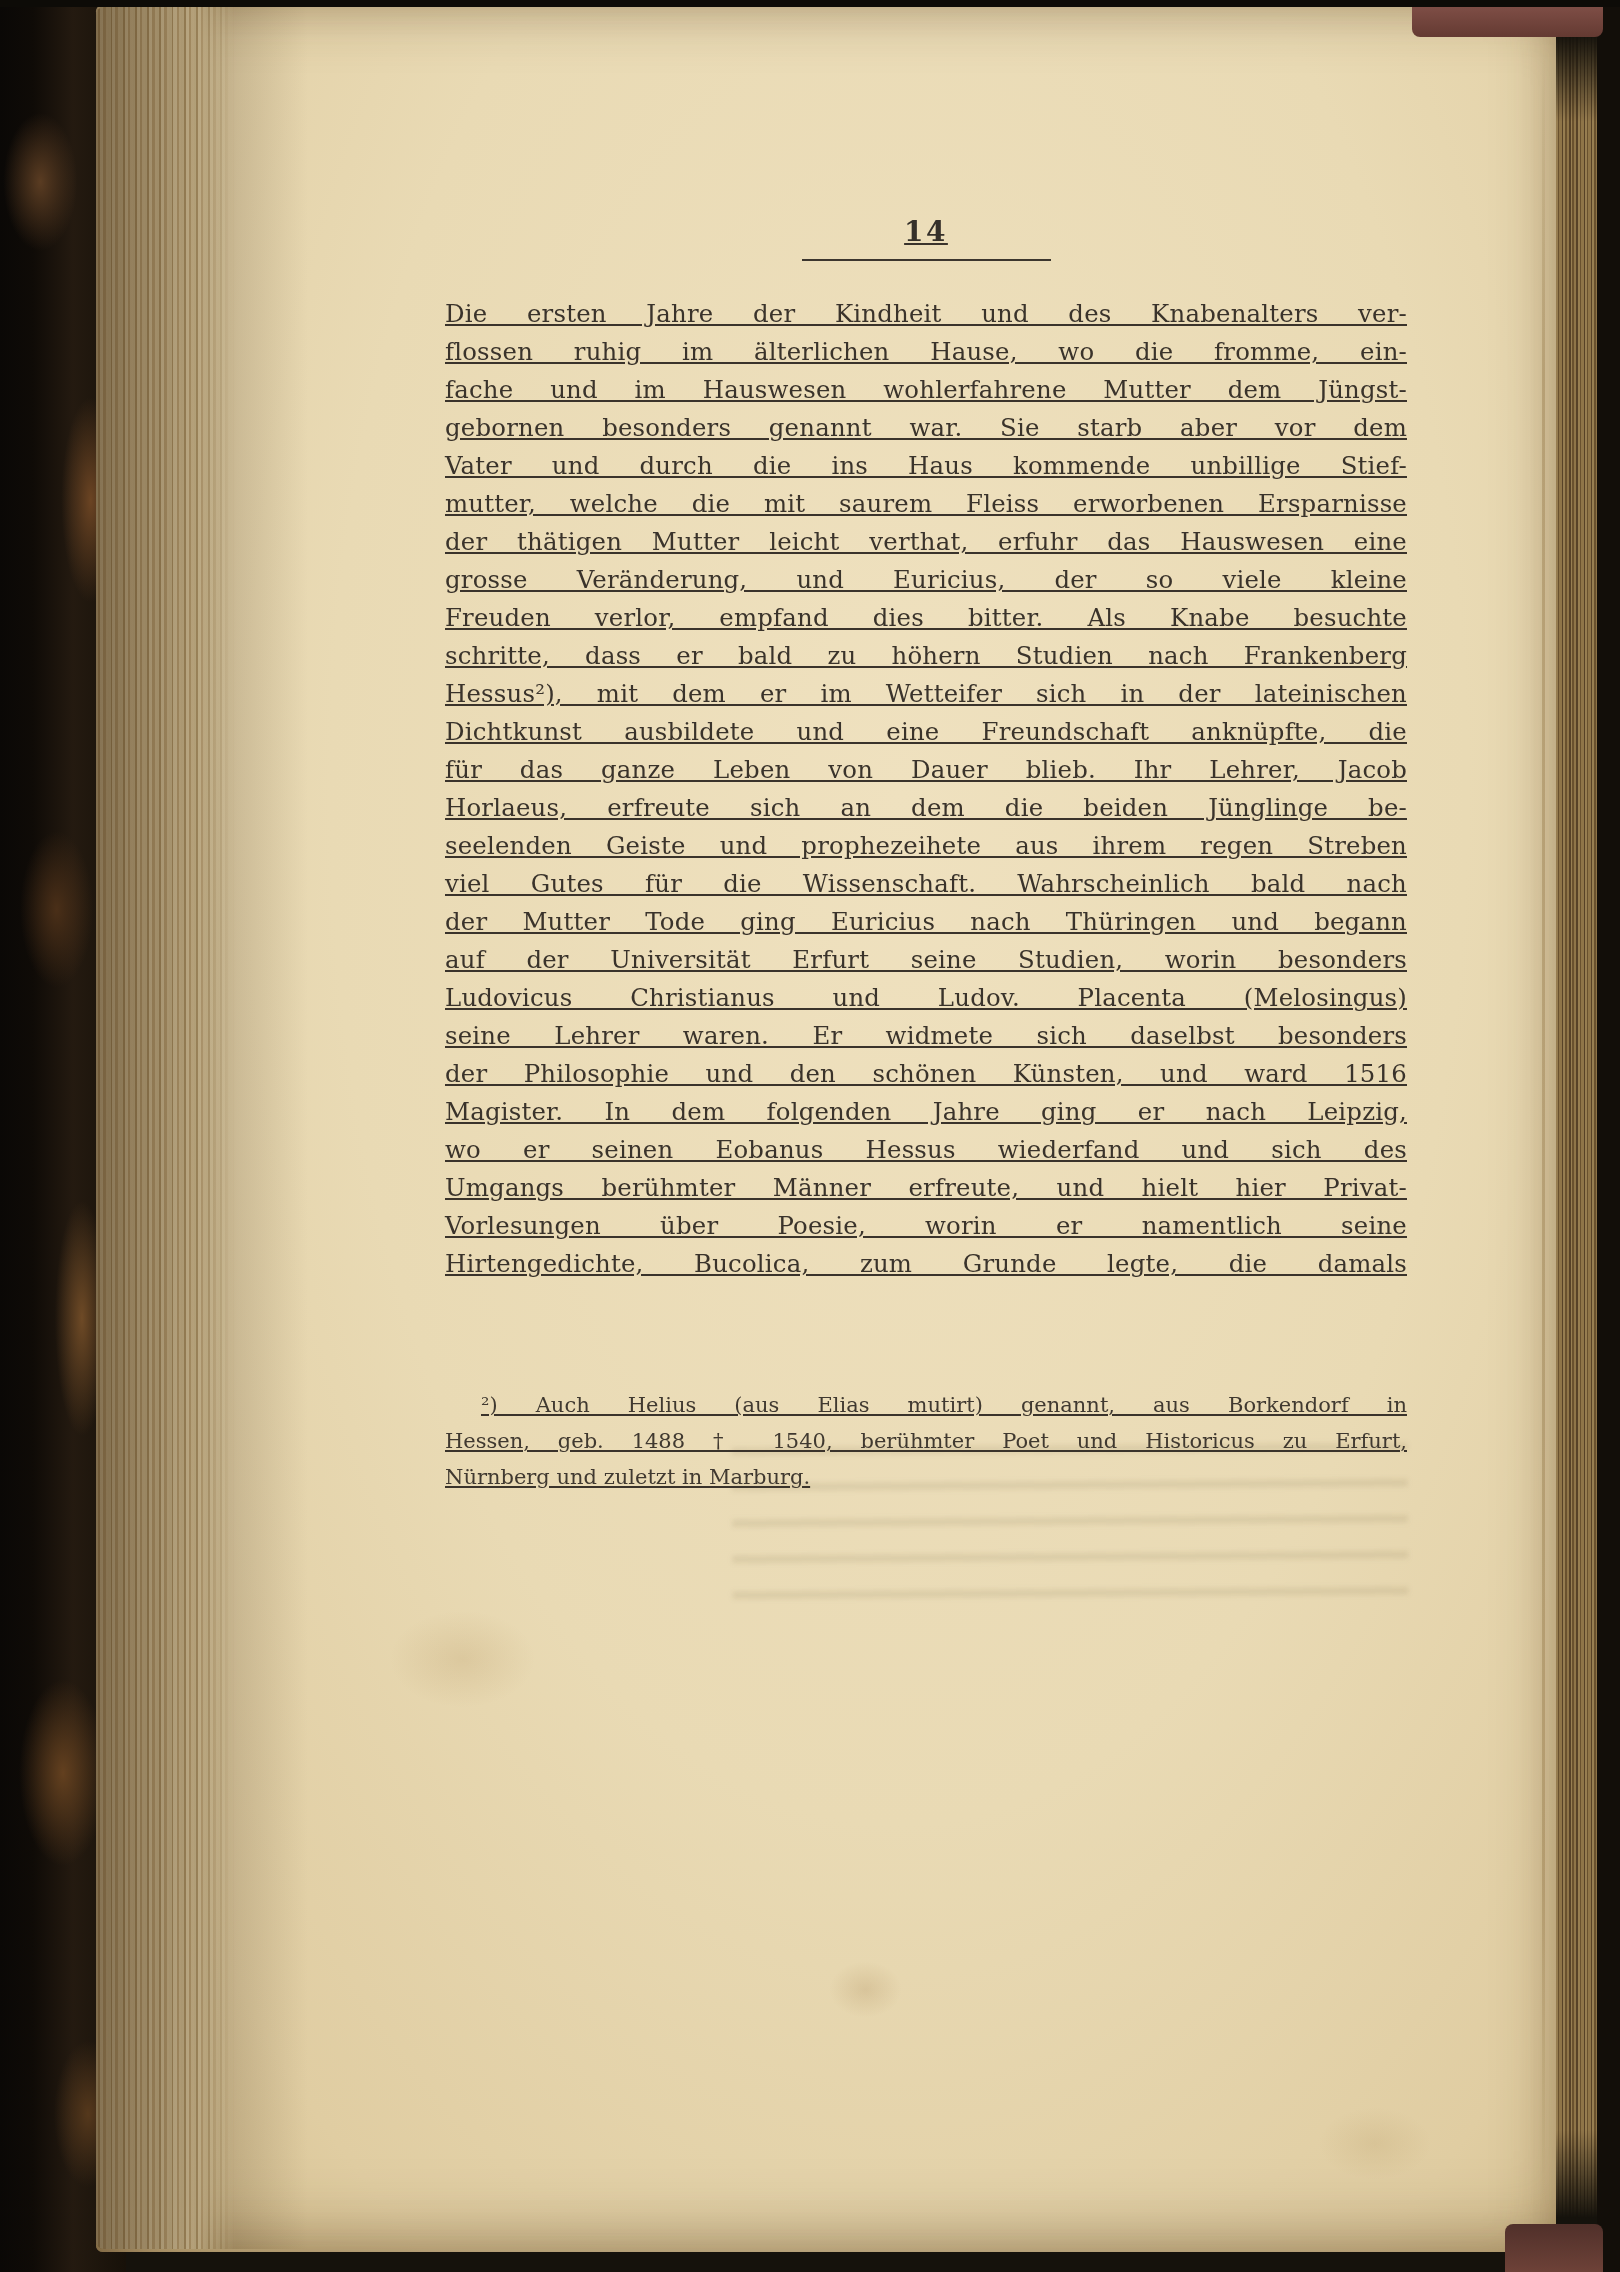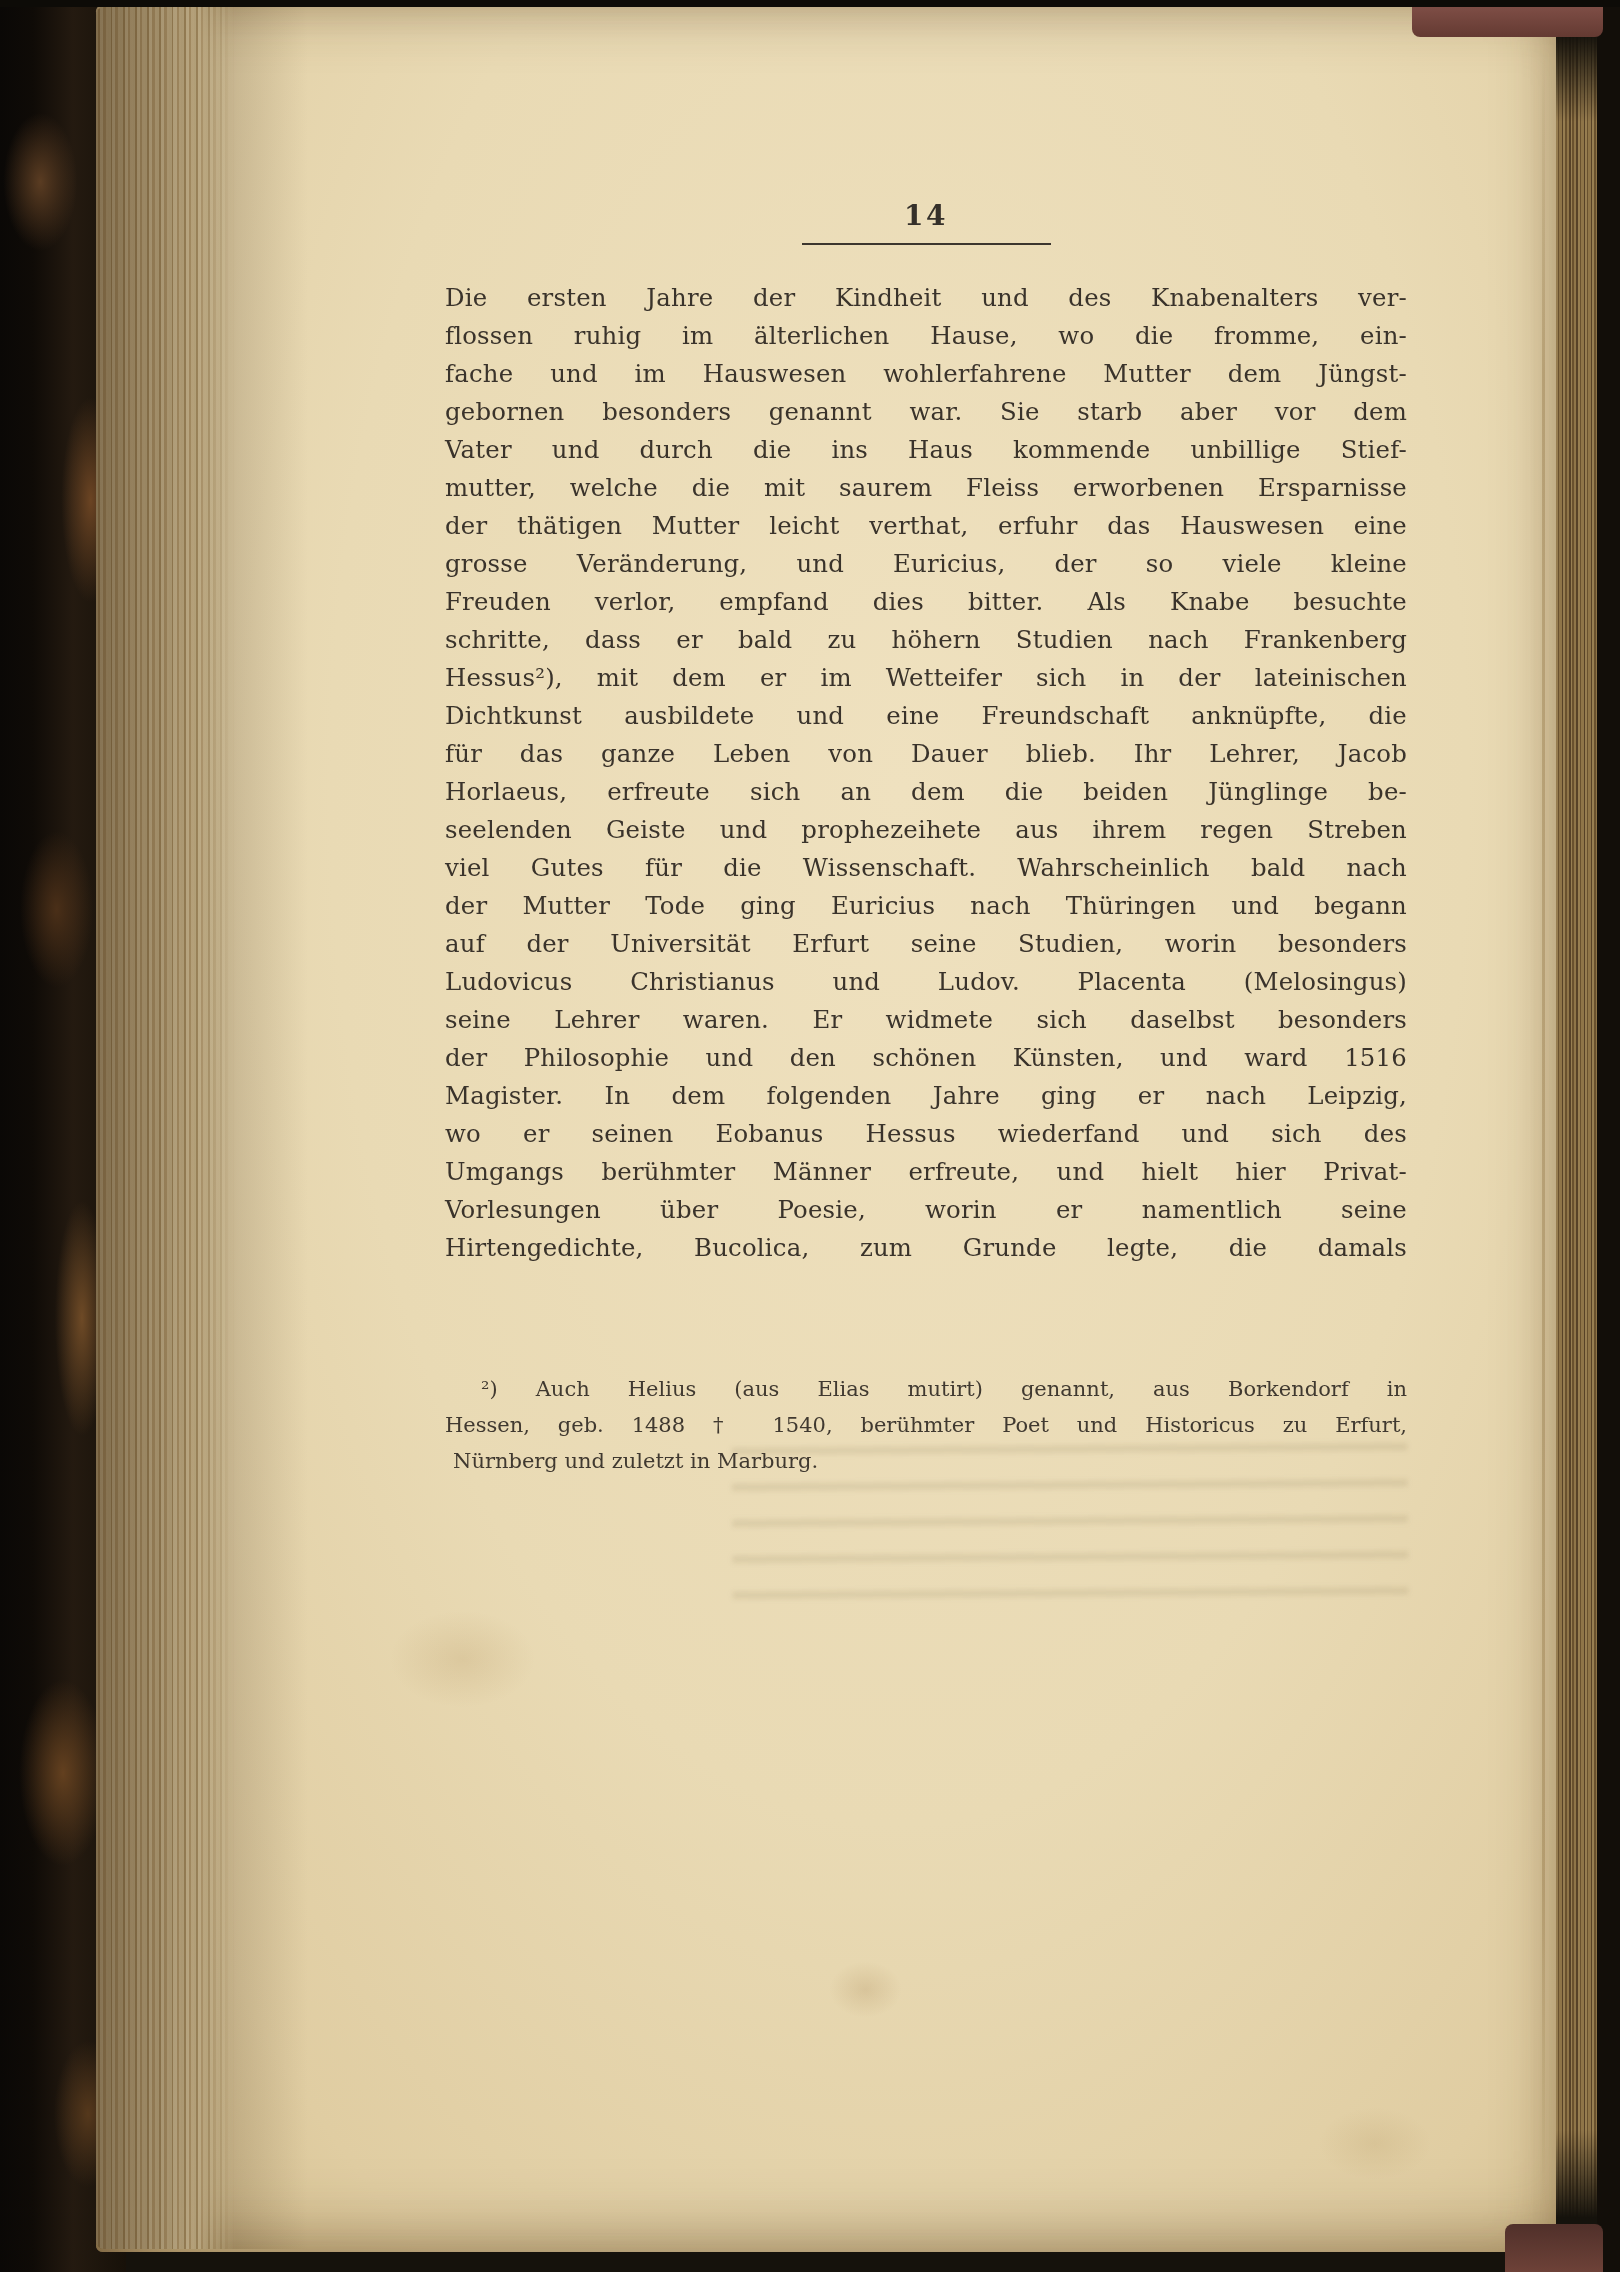--- a/index.html
+++ b/index.html
@@ -76,21 +76,21 @@
     position: absolute; right: 18px; bottom: 0; width: 98px; height: 49px;
     background: linear-gradient(0deg, #6e4238, #50302a);
     border-radius: 8.1px 8.1px 0 0;
   }
   .top-edge {
     position: absolute; left: 0; top: 0; width: 100%; height: 6.5px;
     background: #0d0b07;
   }
   
   .content {
-    position: absolute; left: 349px; top: 0; width: 962px; color: #3a332b;
+    position: absolute; left: 349px; top: 16px; width: 962px; color: #3a332b; text-decoration: underline;
   }
   .page-number {
     margin-top: 197px;
     text-align: center;
     font-size: 28px;
     line-height: 28px;
     font-weight: bold;
     letter-spacing: 2.4px;
     color: #35302a;
   }
@@ -109,21 +109,21 @@
     text-align-last: justify;
   }
   .footnote {
     margin-top: 104px;
     font-size: 21px;
     line-height: 36px;
     color: #403930;
   }
   .fn-line { text-align: justify; text-align-last: justify; }
   .fn-line:first-child { text-indent: 36px; }
-  .fn-line:last-child  { text-align-last: left; margin-left: 8px; }
+  .fn-line:last-child  { text-align-last: left; }
   
   .bleed-through {
     position: absolute; left: 636px; top: 1422px; width: 676px; height: 191px;
     background: repeating-linear-gradient(0deg,
       rgba(115,98,62,0) 0px 21px, rgba(115,98,62,0.12) 21px 29px, rgba(115,98,62,0) 29px 36px);
     filter: blur(2.4px);
     transform: rotate(-0.4deg);
   }
   .stain-a {
     position: absolute; left: 293px; top: 1605px; width: 147px; height: 98px;

